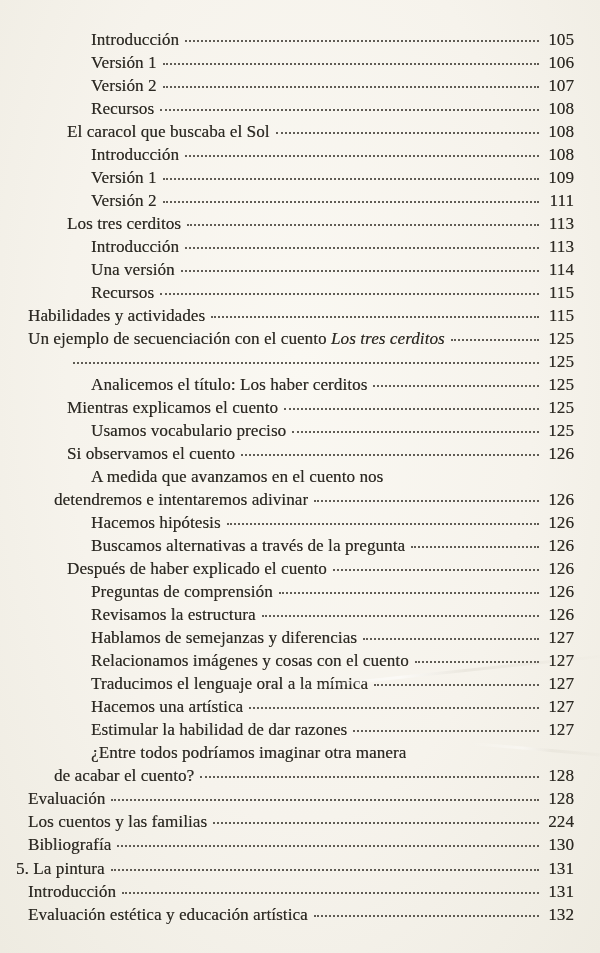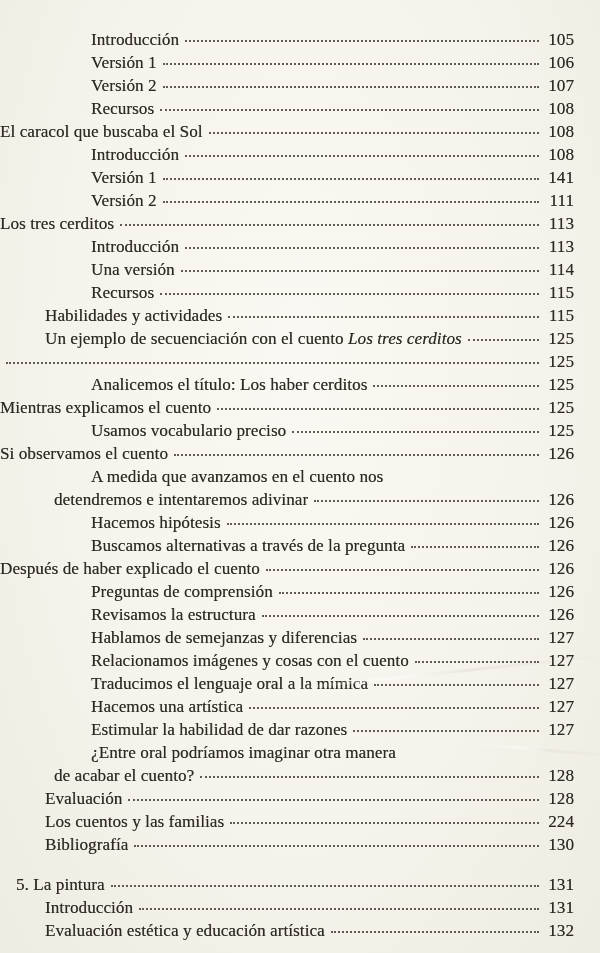--- a/index.html
+++ b/index.html
@@ -26,25 +26,25 @@
   .label i { font-style: italic; }
   .dots {
     flex: 1 1 auto;
     min-width: 6px;
     margin: 0 5px 0 6px;
     border-bottom: 2px dotted rgba(58,54,46,0.8);
     transform: translateY(-3px);
   }
   .pg { min-width: 30px; text-align: right; flex: 0 0 auto; }
   .indent-0 { padding-left: 16px; }
-  .indent-1 { padding-left: 45px; justify-content: center; }
-  .indent-2 { }
+  .indent-1 { padding-left: 28px; justify-content: center; }
+  .indent-2 { padding-left: 67px; }
   .indent-3 { padding-left: 91px; }
   .row.cont { padding-left: 54px; }
-  .row.gap { margin-top: 17px; }
+  .row.gap { margin-top: 1px; }
   .crease {
     position: absolute;
     pointer-events: none;
     height: 3px;
     background: linear-gradient(to right,
       rgba(255,255,255,0) 0%,
       rgba(255,255,255,0.85) 35%,
       rgba(185,180,165,0.30) 55%,
       rgba(255,255,255,0) 100%);
     opacity: 0.6;
@@ -83,21 +83,21 @@
         <span class="pg">108</span>
       </div>
       <div class="row indent-3">
         <span class="label">Introducción</span>
         <span class="dots"></span>
         <span class="pg">108</span>
       </div>
       <div class="row indent-3">
         <span class="label">Versión 1</span>
         <span class="dots"></span>
-        <span class="pg">141</span>
+        <span class="pg">109</span>
       </div>
       <div class="row indent-3">
         <span class="label">Versión 2</span>
         <span class="dots"></span>
         <span class="pg">111</span>
       </div>
       <div class="row indent-2">
         <span class="label">Los tres cerditos</span>
         <span class="dots"></span>
         <span class="pg">113</span>
@@ -203,21 +203,21 @@
         <span class="label">Hacemos una artística</span>
         <span class="dots"></span>
         <span class="pg">127</span>
       </div>
       <div class="row indent-3">
         <span class="label">Estimular la habilidad de dar razones</span>
         <span class="dots"></span>
         <span class="pg">127</span>
       </div>
       <div class="row indent-3">
-        <span class="label">¿Entre oral podríamos imaginar otra manera</span>
+        <span class="label">¿Entre todos podríamos imaginar otra manera</span>
       </div>
       <div class="row indent-3 cont">
         <span class="label">de acabar el cuento?</span>
         <span class="dots"></span>
         <span class="pg">128</span>
       </div>
       <div class="row indent-1">
         <span class="label">Evaluación</span>
         <span class="dots"></span>
         <span class="pg">128</span>

